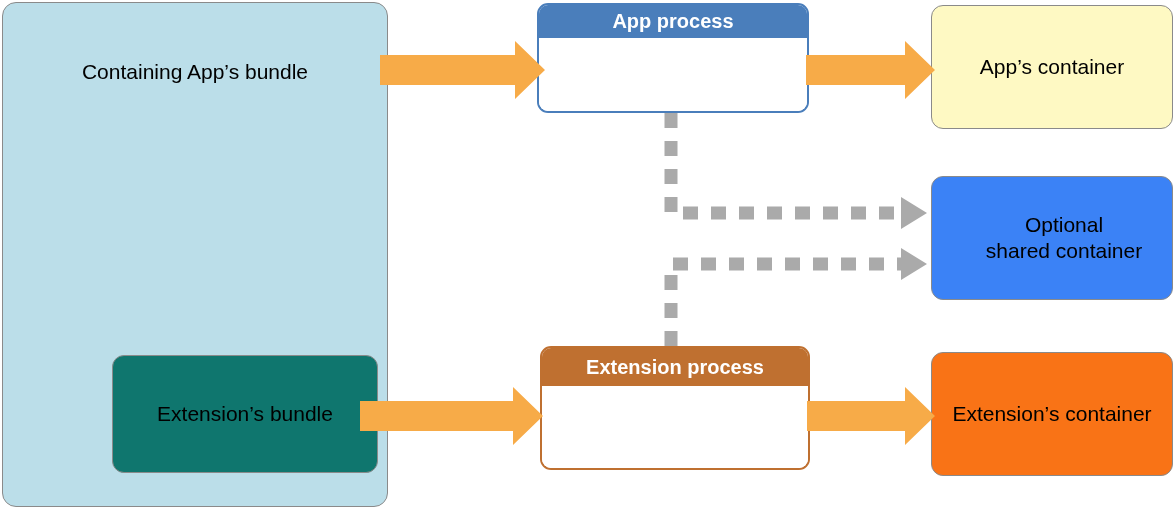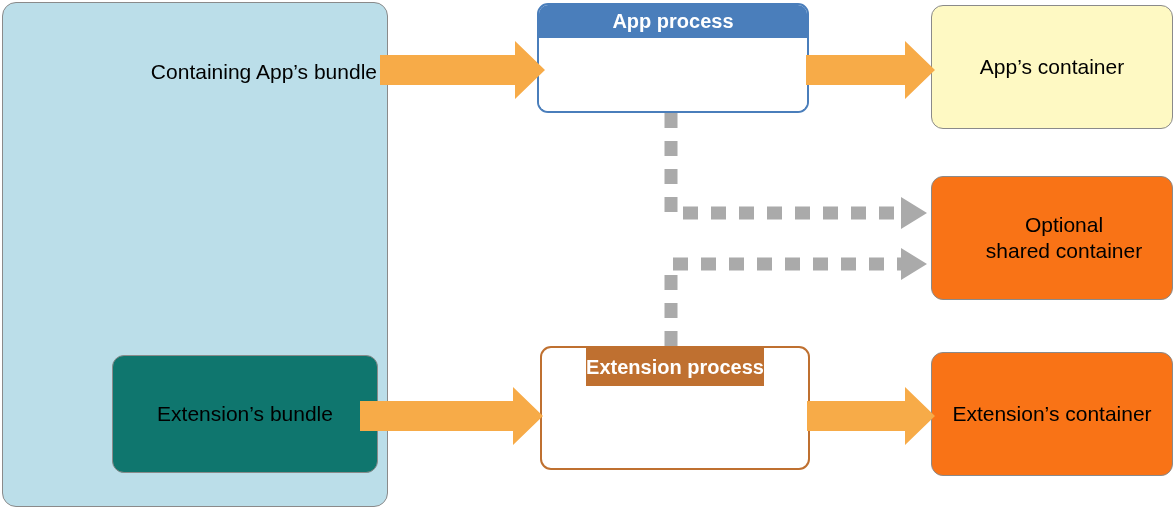--- a/index.html
+++ b/index.html
@@ -41,21 +41,21 @@
 
   
   #containing-app-bundle {
     left: 2px;
     top: 2px;
     width: 386px;
     height: 505px;
     background: #bbdee9;
     border-radius: 14px;
     align-items: flex-start;
-    justify-content: flex-end;
+    justify-content: center;
   }
   #containing-app-bundle .box-label {
     margin-top: 56px;
   }
 
   
   #extension-bundle {
     left: 112px;
     top: 355px;
     width: 266px;
@@ -70,21 +70,21 @@
     top: 5px;
     width: 242px;
     height: 124px;
     background: #fef9c3;
   }
   #shared-container-box {
     left: 931px;
     top: 176px;
     width: 242px;
     height: 124px;
-    background: #f97316;
+    background: #3b82f6;
     padding-left: 24px;
   }
   #extension-container-box {
     left: 931px;
     top: 352px;
     width: 242px;
     height: 124px;
     background: #f97316;
   }
 
@@ -124,21 +124,20 @@
     background: #4a7ebb;
   }
 
   #extension-process {
     left: 540px;
     top: 346px;
     width: 270px;
     height: 124px;
     border: 2px solid #bf7030;
     background: #ffffff;
-    align-items: center;
   }
   #extension-process .process-header {
     background: #bf7030;
     height: 38px;
   }
 
   
   #connectors {
     position: absolute;
     left: 0;

